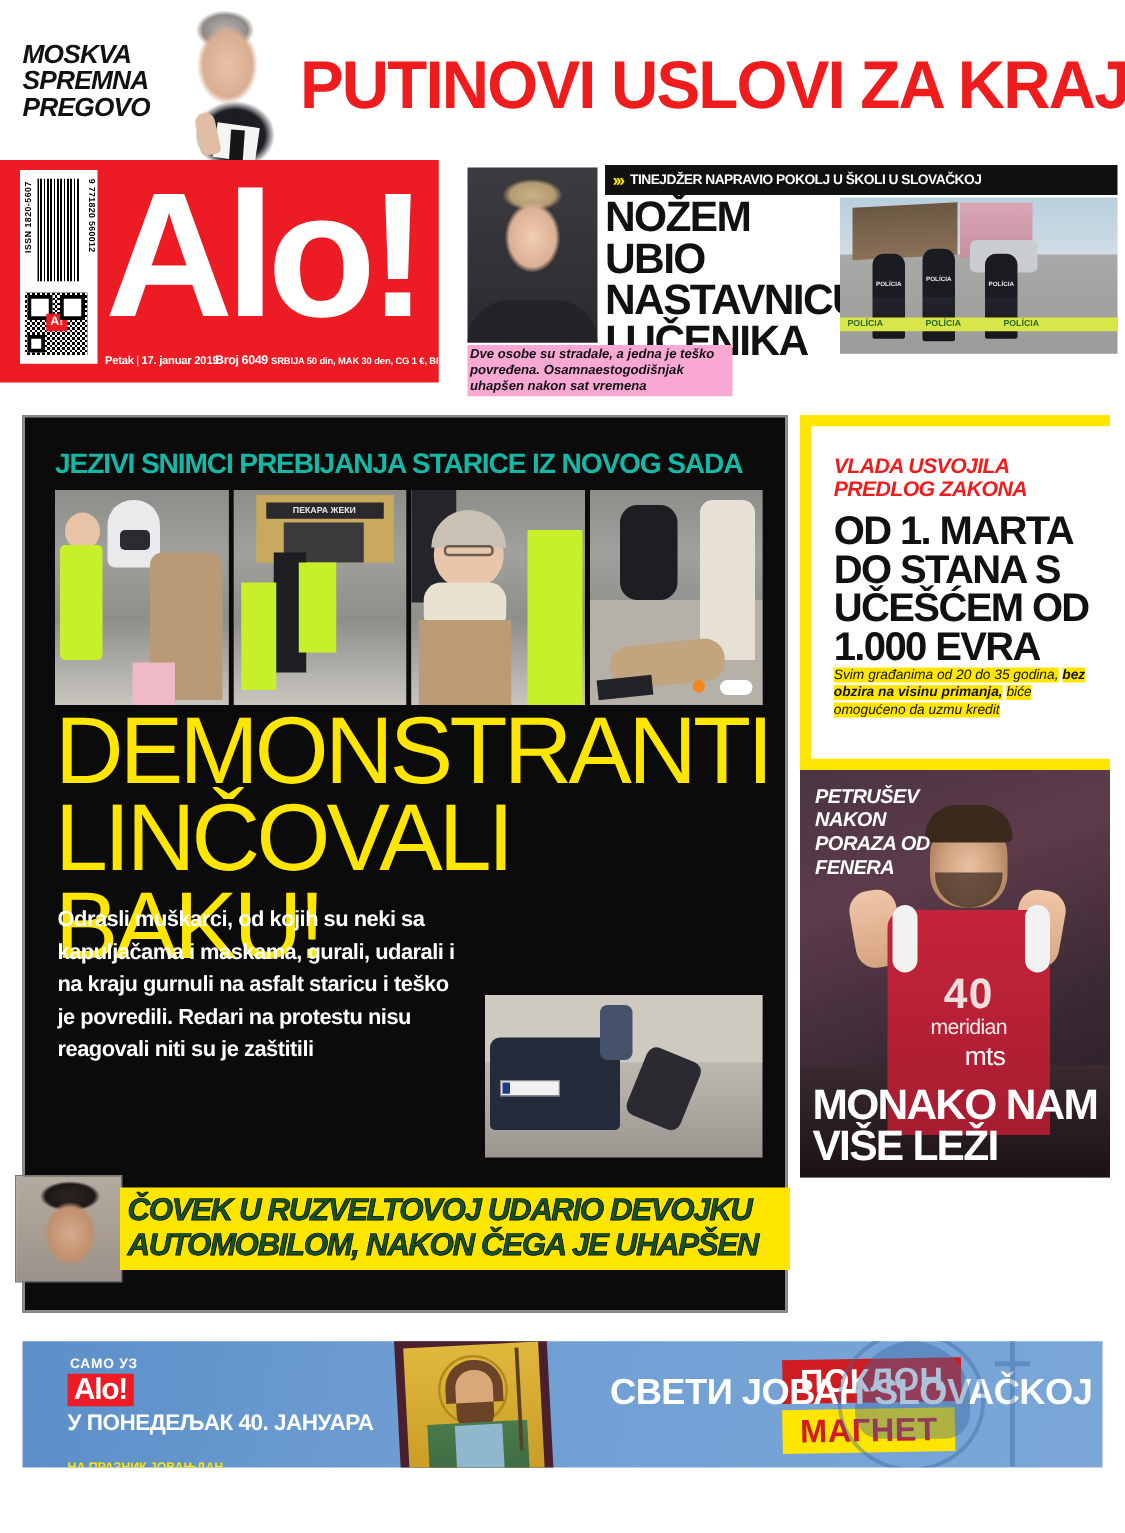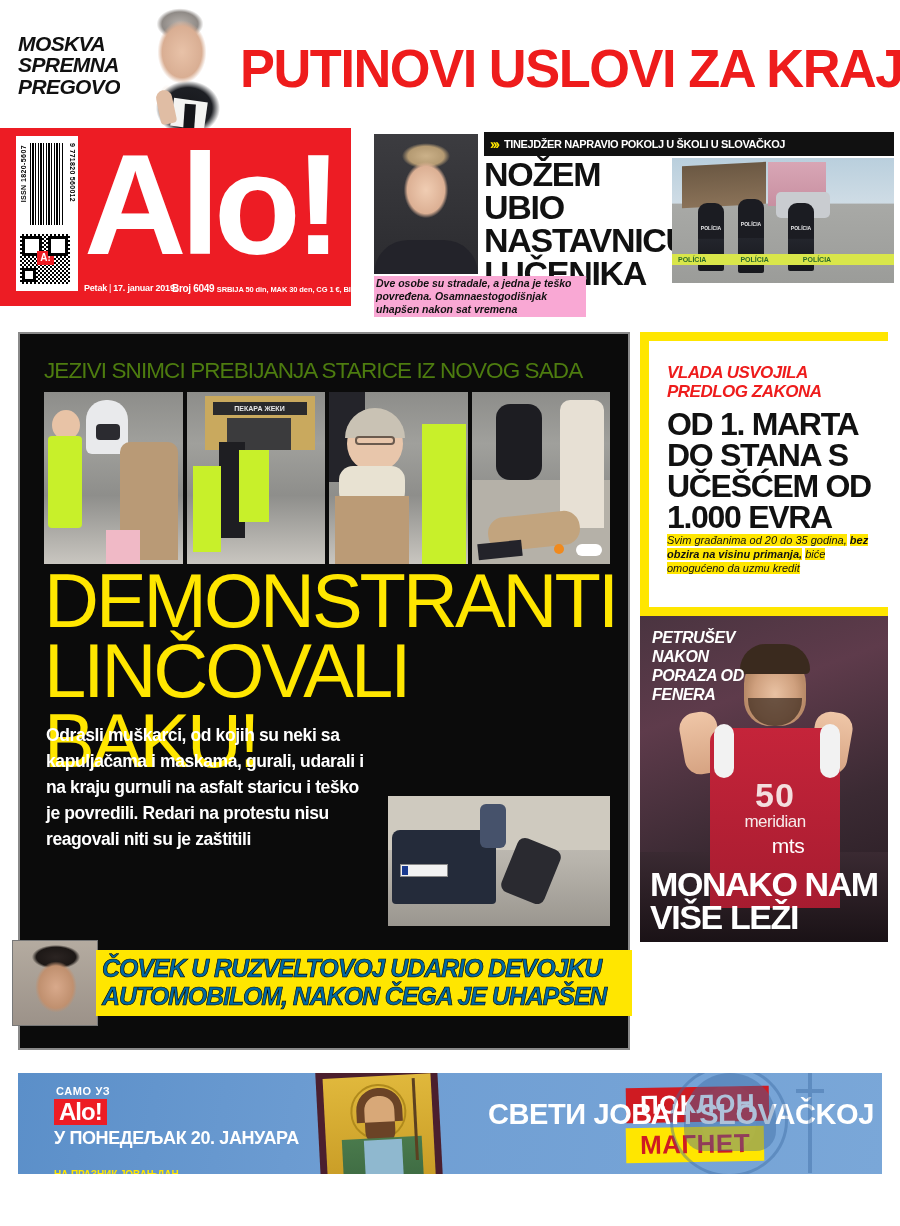--- a/index.html
+++ b/index.html
@@ -187,21 +187,21 @@
     font-size:7px; font-weight:900; color:#2b6b2b; padding-left:6px;
   }
 
   
   .mainbox{
     position:absolute; left:18px; top:332px; width:612px; height:718px;
     background:#0b0b0b; border:2px solid #8a8a8a;
   }
   .main-kicker{
     position:absolute; left:24px; top:24px; width:560px;
-    color:#4d7c0f; font-size:22.5px; font-weight:400; letter-spacing:-0.9px;
+    color:#14b8a6; font-size:22.5px; font-weight:700; letter-spacing:-0.9px;
     text-transform:uppercase; white-space:nowrap;
   }
   .photo-strip{
     position:absolute; left:24px; top:58px; width:566px; height:172px;
     display:flex; gap:4px;
   }
   .ph{ flex:1; position:relative; overflow:hidden; background:#9a9a97; }
   .ph .crowd{
     position:absolute; inset:0;
     background:
@@ -258,21 +258,21 @@
   .car-photo .plate::after{ content:""; position:absolute; left:1px; top:1px; width:6px; height:9px; background:#1a3a8f; }
   .car-photo .person{ position:absolute; left:120px; top:46px; width:46px; height:58px; background:#2a2a30; border-radius:8px; transform:rotate(22deg); }
   .car-photo .psn2{ position:absolute; left:92px; top:8px; width:26px; height:44px; background:#46526b; border-radius:6px; }
 
   
   .redbanner{
     position:absolute; left:96px; top:950px; width:536px; height:66px;
     background:#ffe600; padding:4px 6px;
   }
   .redbanner .rtxt{
-    color:#0369a1; font-size:25px; font-weight:900; font-style:italic;
+    color:#14532d; font-size:25px; font-weight:900; font-style:italic;
     line-height:28px; letter-spacing:-1.1px; text-transform:uppercase;
     -webkit-text-stroke: 0.6px #000;
   }
   .mug-small{
     position:absolute; left:12px; top:940px; width:86px; height:86px;
     background:
       radial-gradient(ellipse 26px 32px at 43px 46px, #d8a98b 0%, #c0906f 66%, rgba(192,144,111,0) 80%),
       radial-gradient(ellipse 28px 14px at 43px 16px, #2b2422 0%, #1d1816 70%, rgba(29,24,22,0) 86%),
       linear-gradient(#b4aba0,#9c9289);
     border:1px solid #777;
@@ -611,34 +611,34 @@
     <div class="r-basket">
       <div class="court"></div>
       <div class="handL"></div>
       <div class="handR"></div>
       <div class="jersey"></div>
       <div class="strapL"></div>
       <div class="strapR"></div>
       <div class="player-head"></div>
       <div class="hair"></div>
       <div class="beard"></div>
-      <div class="num">50</div>
+      <div class="num">40</div>
       <div class="spon1">meridian</div>
       <div class="spon2">mts</div>
       <div class="r-basket-kicker">PETRUŠEV NAKON PORAZA OD FENERA</div>
       <div class="r-basket-head">MONAKO NAM VIŠE LEŽI</div>
     </div>
 
 
   </div>
 
   <div class="promo">
     <div class="samo">САМО УЗ</div>
     <div class="alo">Alo!</div>
-    <div class="pon">У ПОНЕДЕЉАК 20. ЈАНУАРА</div>
+    <div class="pon">У ПОНЕДЕЉАК 40. ЈАНУАРА</div>
     <div class="praznik">НА ПРАЗНИК ЈОВАЊДАН</div>
 
     <div class="icon-frame">
       <div class="icon-inner">
         <div class="ihalo"></div>
         <div class="ihair"></div>
         <div class="iface"></div>
         <div class="ibeard"></div>
         <div class="irobe"></div>
         <div class="iinner"></div>

